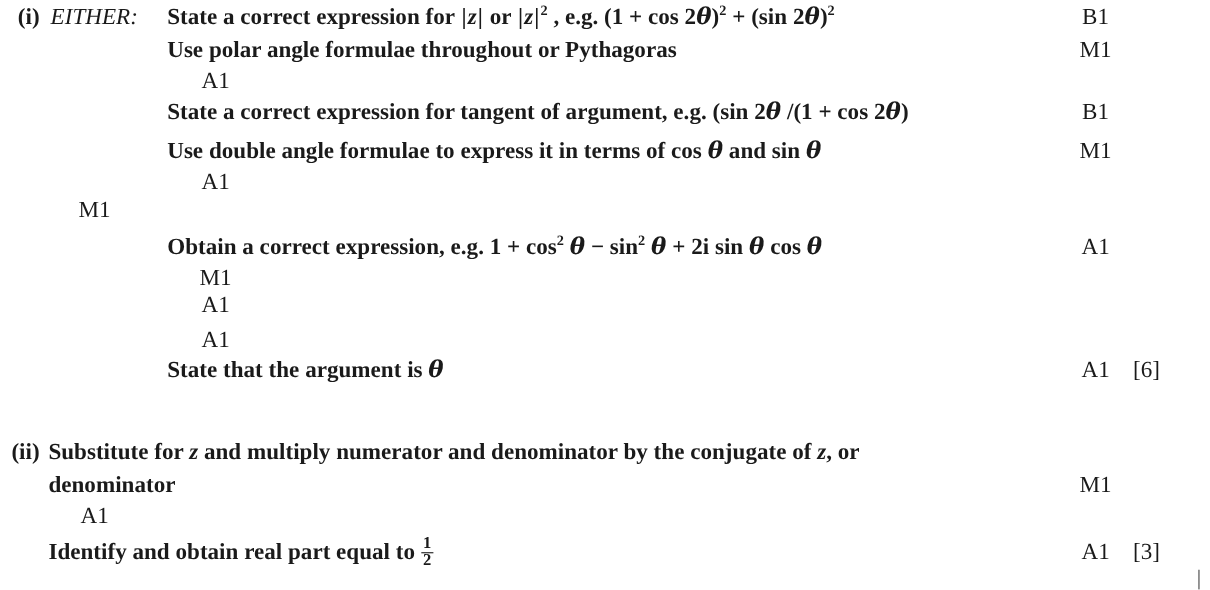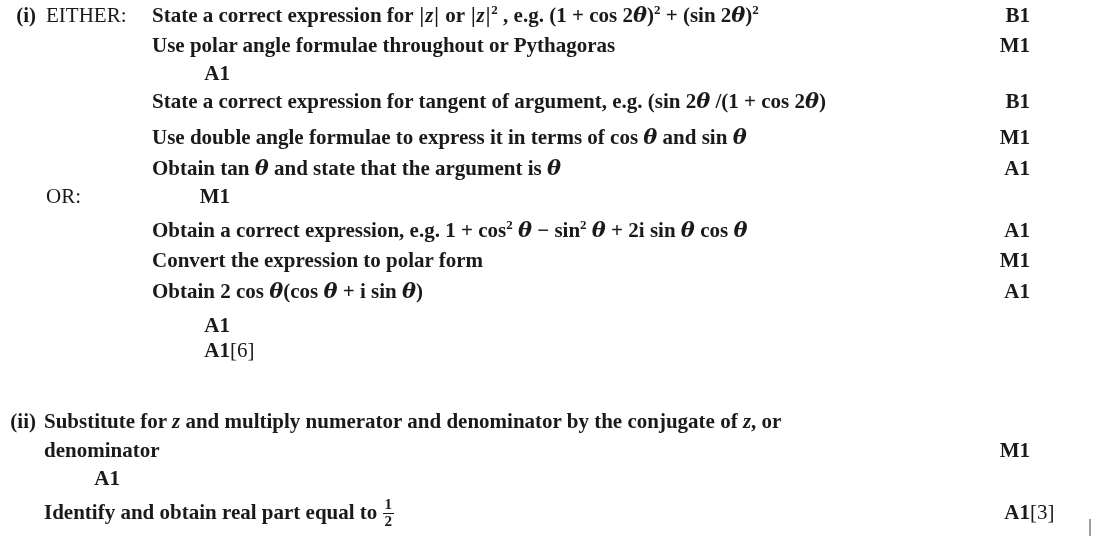--- a/index.html
+++ b/index.html
@@ -35,42 +35,42 @@
     flex: 0 0 42px;
     text-align: right;
     font-weight: bold;
     font-size: 21px;
     padding-right: 6px;
     box-sizing: border-box;
   }
   .col-either {
     width: 110px;
     flex: 0 0 110px;
+    font-style: italic;
     font-size: 21px;
     padding-left: 4px;
     box-sizing: border-box;
   }
   .col-text {
     flex: 1 1 auto;
     font-size: 21px;
     line-height: 1.42;
     padding-right: 8px;
     font-weight: bold;
   }
   .col-text.indent-ii {
     padding-left: 2px;
   }
   .col-mark {
     width: 78px;
     flex: 0 0 78px;
     font-size: 21px;
-    text-align: right;
+    text-align: center;
     padding-left: 10px;
     box-sizing: border-box;
-    font-weight: bold;
   }
   .col-total {
     width: 70px;
     flex: 0 0 70px;
     font-size: 21px;
     text-align: left;
     box-sizing: border-box;
   }
   i.var { font-style: italic; }
   .thetaglyph { font-style: italic; font-family: "DejaVu Serif", serif; }
@@ -143,66 +143,63 @@
       <div class="col-num"></div>
       <div class="col-either"></div>
       <div class="col-text">Use double angle formulae to express it in terms of cos <span class="thetaglyph">θ</span> and sin <span class="thetaglyph">θ</span></div>
       <div class="col-mark">M1</div>
       <div class="col-total"></div>
     </div>
 
     <div class="row">
       <div class="col-num"></div>
       <div class="col-either"></div>
-      <div class="col-text">Obtain tan <span class="thetaglyph">θ</span> and state that the argument is <span class="thetaglyph">θ</span></div>
-      <div class="col-mark">A1</div>
-      <div class="col-total"></div>
-    </div>
-
-    <div class="row">
-      <div class="col-num"></div>
-      <div class="col-either">OR:</div>
+      <div class="col-mark">A1</div>
+      <div class="col-total"></div>
+    </div>
+
+    <div class="row">
+      <div class="col-num"></div>
       <div class="col-mark">M1</div>
       <div class="col-total"></div>
     </div>
 
     <div class="row gap-small">
       <div class="col-num"></div>
       <div class="col-either"></div>
       <div class="col-text">Obtain a correct expression, e.g. 1 + cos<sup class="pw">2</sup> <span class="thetaglyph">θ</span> − sin<sup class="pw">2</sup> <span class="thetaglyph">θ</span> + 2i sin <span class="thetaglyph">θ</span> cos <span class="thetaglyph">θ</span></div>
       <div class="col-mark">A1</div>
       <div class="col-total"></div>
     </div>
 
     <div class="row">
       <div class="col-num"></div>
       <div class="col-either"></div>
-      <div class="col-text">Convert the expression to polar form</div>
-      <div class="col-mark">M1</div>
-      <div class="col-total"></div>
-    </div>
-
-    <div class="row">
-      <div class="col-num"></div>
-      <div class="col-either"></div>
-      <div class="col-text">Obtain 2 cos <span class="thetaglyph">θ</span>(cos <span class="thetaglyph">θ</span> + i sin <span class="thetaglyph">θ</span>)</div>
-      <div class="col-mark">A1</div>
-      <div class="col-total"></div>
-    </div>
-
-    <div class="row gap-small">
-      <div class="col-num"></div>
-      <div class="col-either"></div>
-      <div class="col-mark">A1</div>
-      <div class="col-total"></div>
-    </div>
-
-    <div class="row">
-      <div class="col-num"></div>
-      <div class="col-either"></div>
+      <div class="col-mark">M1</div>
+      <div class="col-total"></div>
+    </div>
+
+    <div class="row">
+      <div class="col-num"></div>
+      <div class="col-either"></div>
+      <div class="col-mark">A1</div>
+      <div class="col-total"></div>
+    </div>
+
+    <div class="row gap-small">
+      <div class="col-num"></div>
+      <div class="col-either"></div>
+      <div class="col-mark">A1</div>
+      <div class="col-total"></div>
+    </div>
+
+    <div class="row">
+      <div class="col-num"></div>
+      <div class="col-either"></div>
+      <div class="col-text">State that the argument is <span class="thetaglyph">θ</span></div>
       <div class="col-mark">A1</div>
       <div class="col-total">[6]</div>
     </div>
 
   </div>
 
   <div class="spacer-block"></div>
   <div class="spacer-block"></div>
 
   <div class="part">

